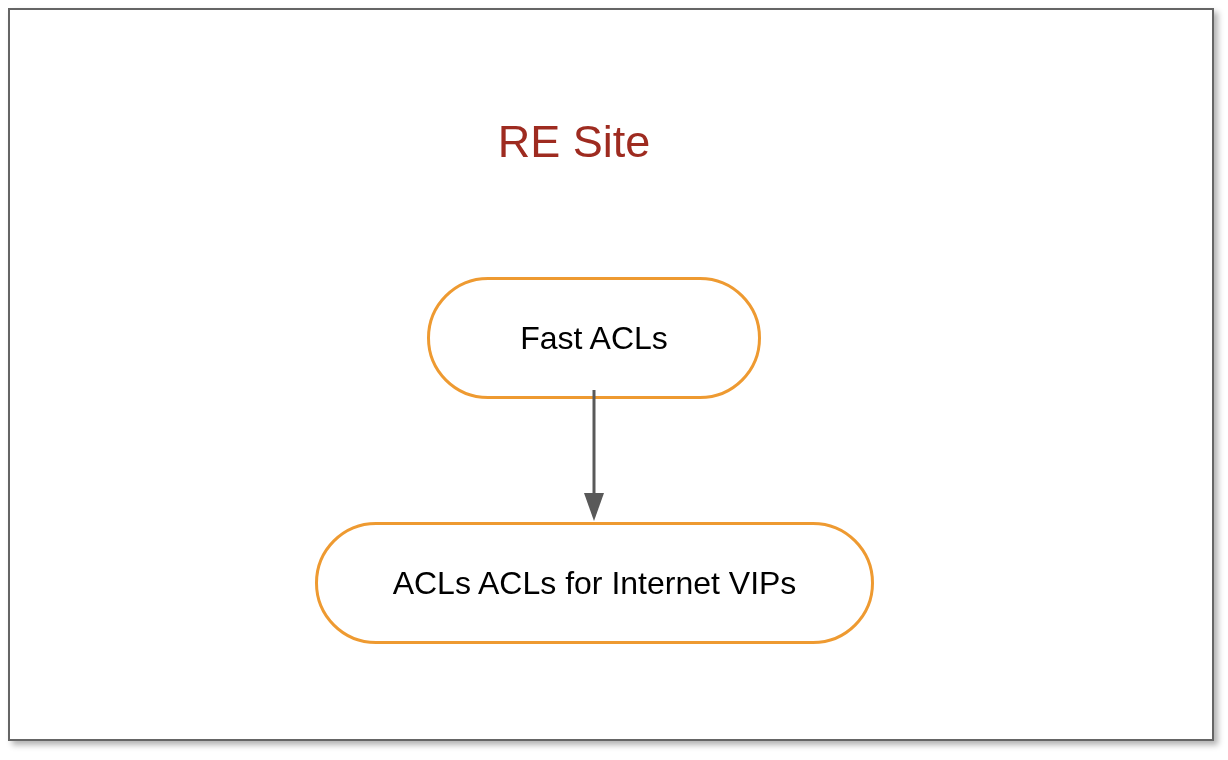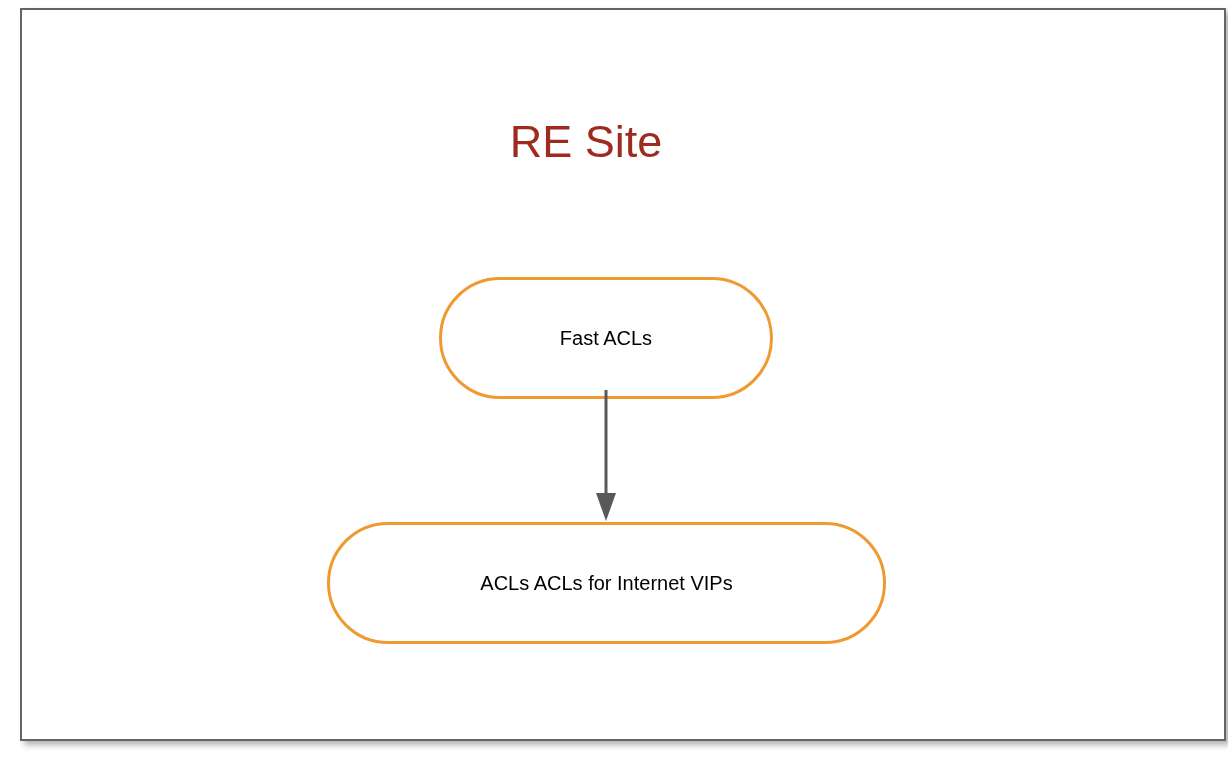--- a/index.html
+++ b/index.html
@@ -18,21 +18,21 @@
   #canvas {
     position: relative;
     width: 1228px;
     height: 760px;
     background: #ffffff;
   }
 
   
   #panel-frame {
     position: absolute;
-    left: 20px;
+    left: 8px;
     top: 8px;
     width: 1206px;
     height: 733px;
     background: #ffffff;
     border: 2px solid #656565;
     box-sizing: border-box;
     box-shadow: 4px 4px 6px rgba(0, 0, 0, 0.30);
   }
 
   
@@ -54,21 +54,21 @@
     position: absolute;
     box-sizing: border-box;
     background: #ffffff;
     border: 3px solid #EE9A31;
     border-radius: 62px;
     display: flex;
     align-items: center;
     justify-content: center;
   }
   .node-label {
-    font-size: 20px;
+    font-size: 32px;
     line-height: 36px;
     color: #000000;
     white-space: nowrap;
     text-align: left;
   }
 
   #node-fast-acls {
     left: 417px;
     top: 267px;
     width: 334px;

